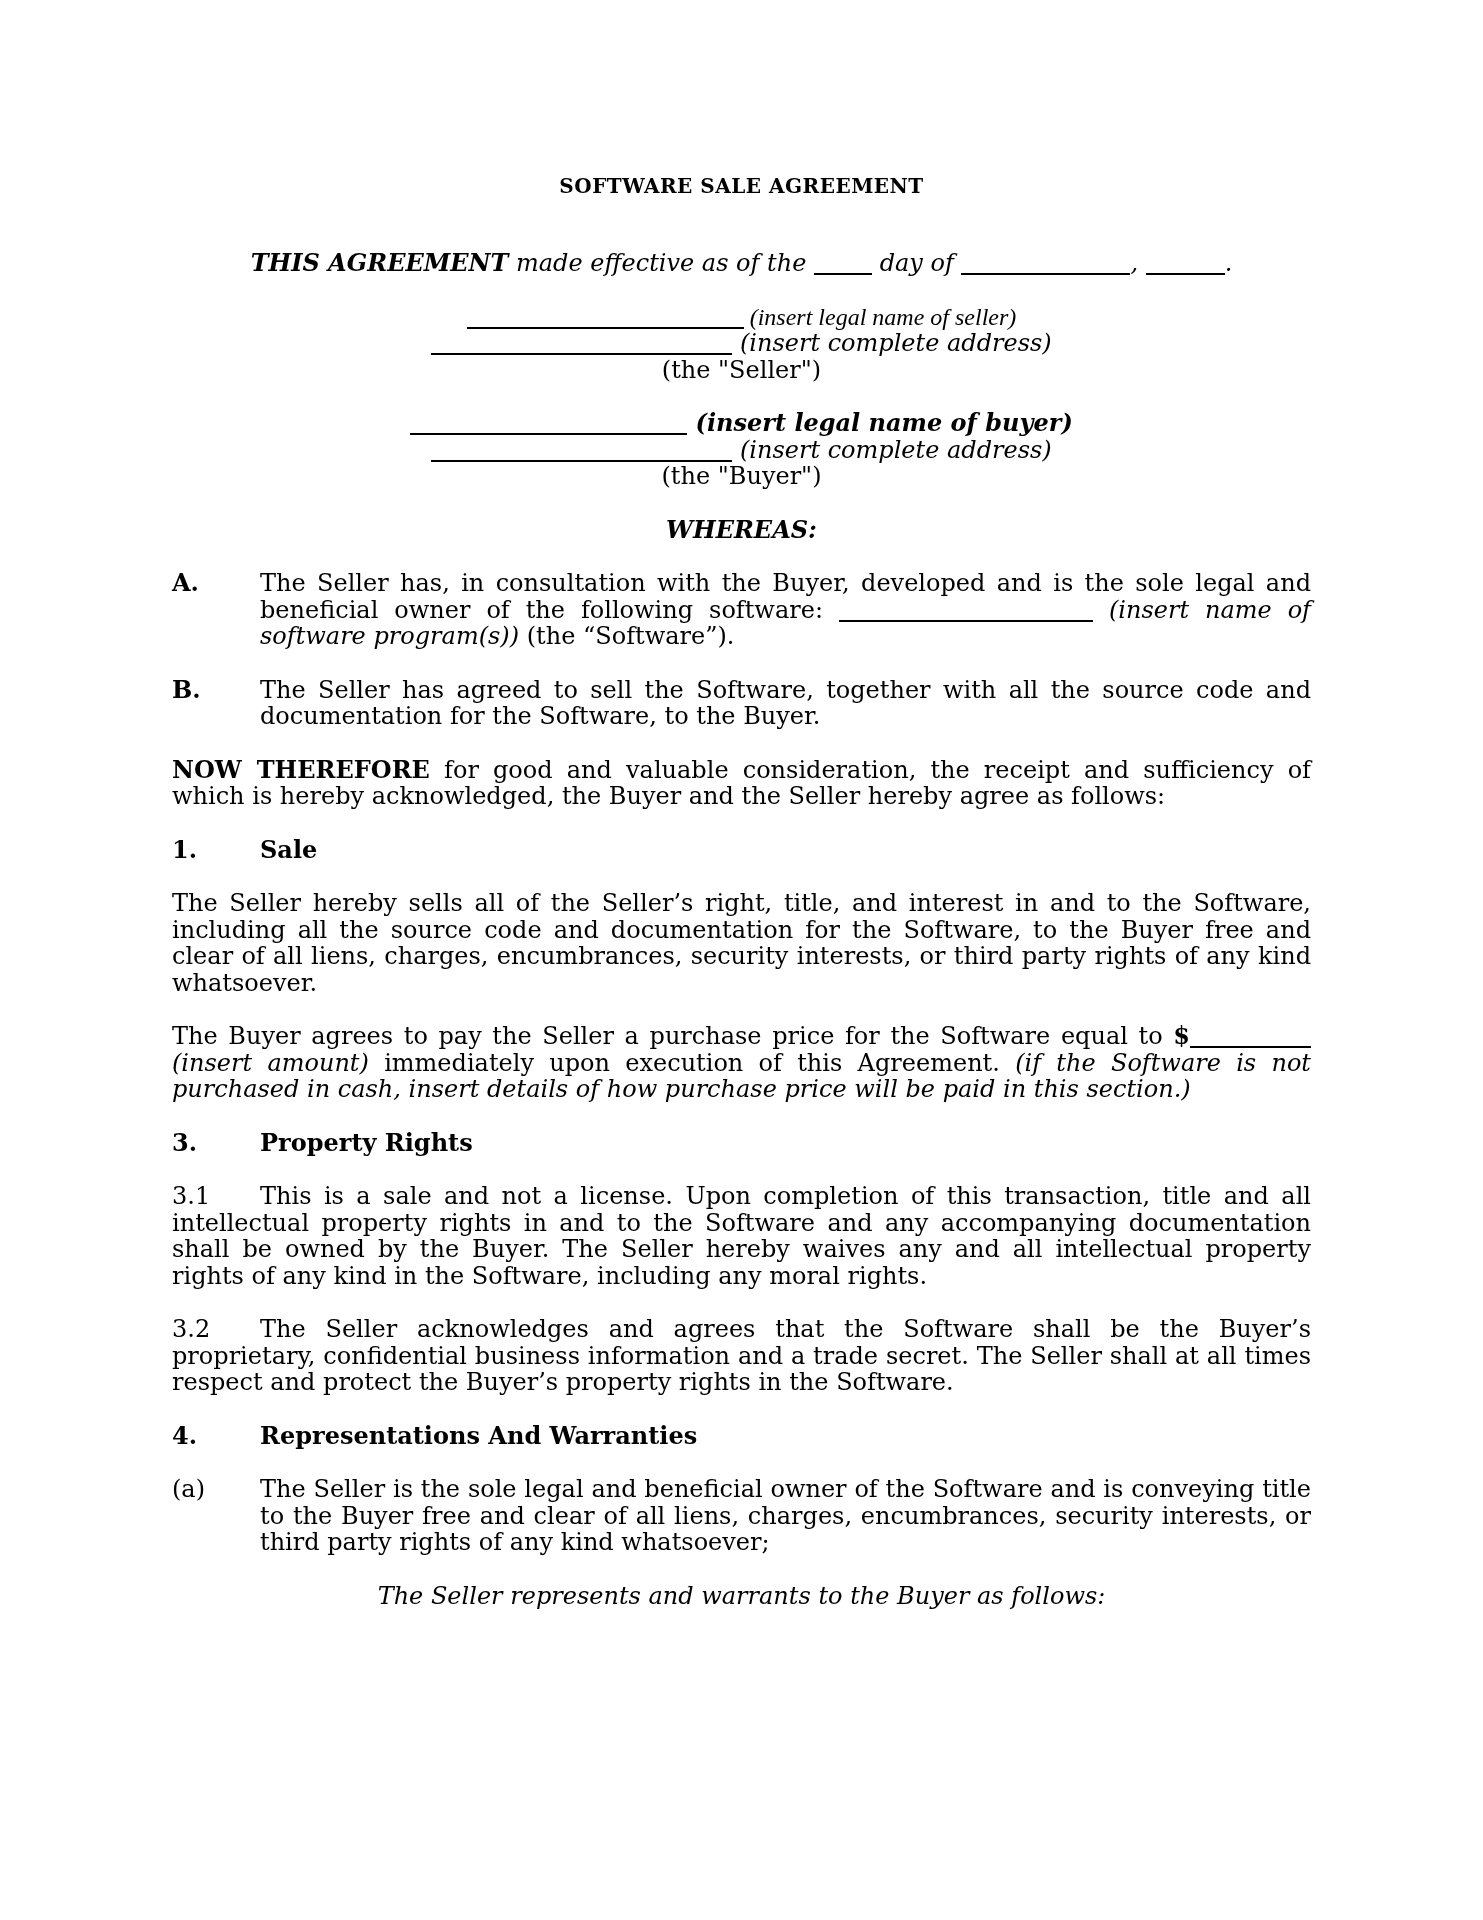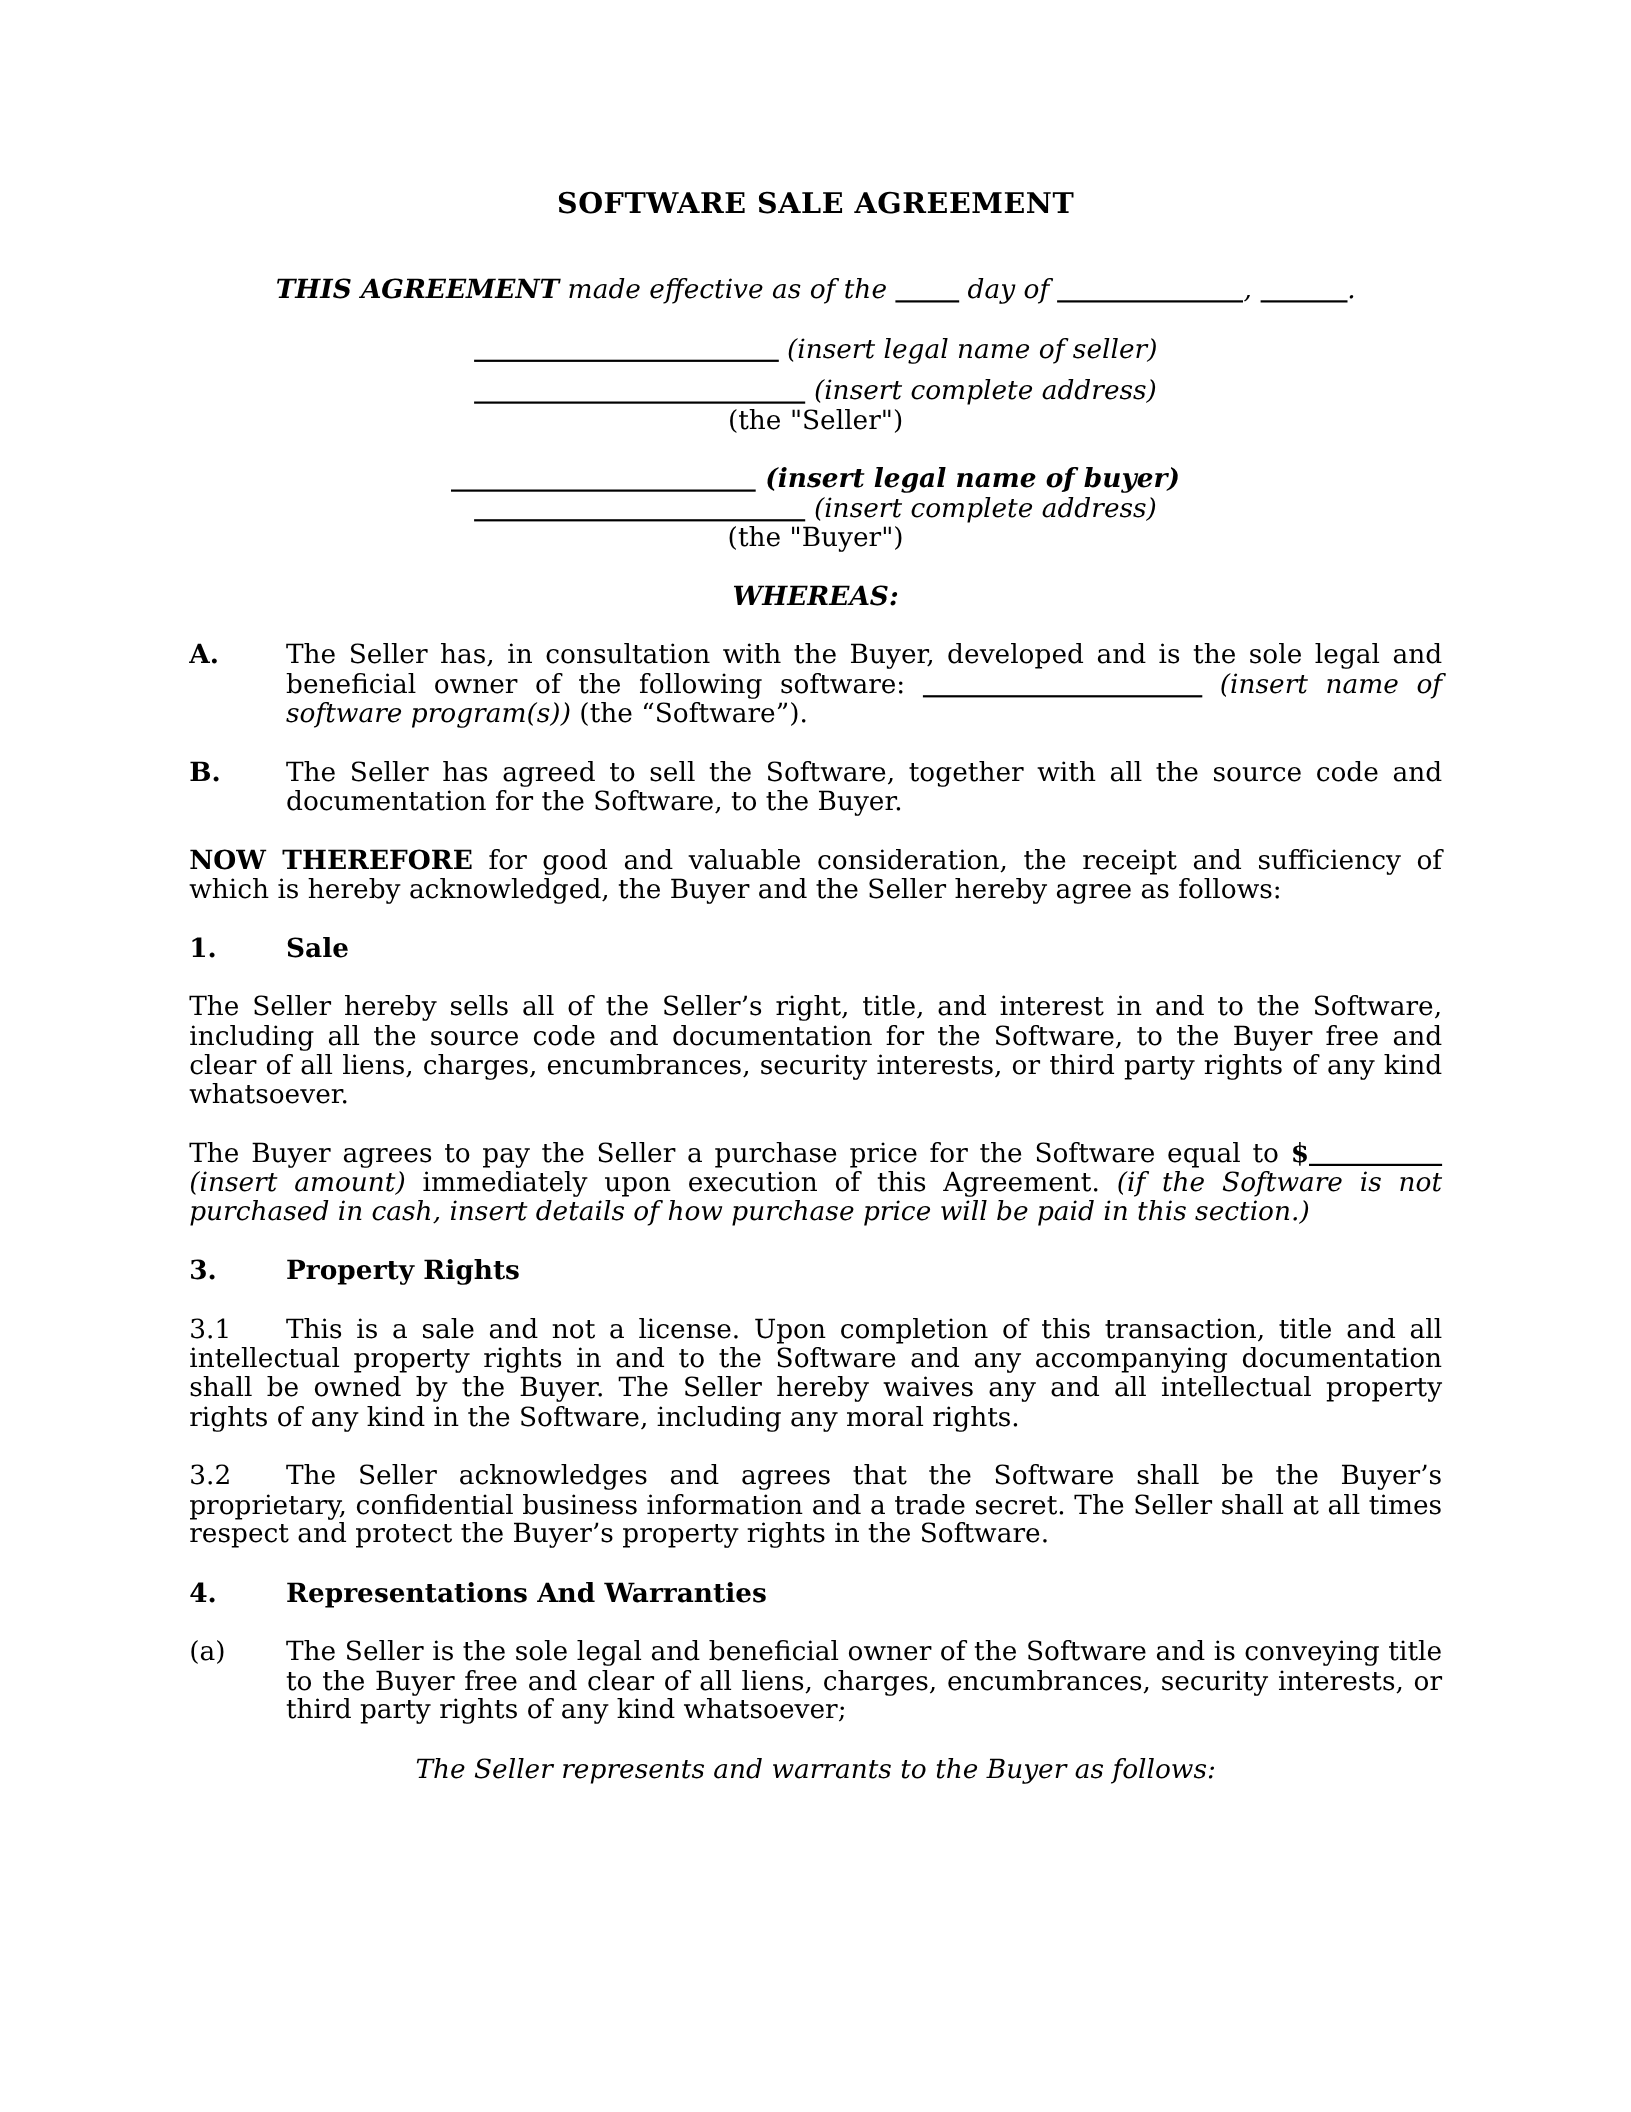--- a/index.html
+++ b/index.html
@@ -15,21 +15,21 @@
     background: #ffffff;
     color: #000000;
     font-family: "DejaVu Serif", "Liberation Serif", serif;
     font-size: 24px;
     line-height: 26.5px;
     box-sizing: border-box;
     padding: 168px 172px 0 172px;
     overflow: hidden;
   }
   .doc-title {
-    font-size: 26px;
+    font-size: 20px;
     font-weight: bold;
     line-height: 36px;
     text-align: center;
     margin: 0 0 46px 0;
     letter-spacing: 0.5px;
   }
   p.block {
     margin: 0 0 27px 0;
     text-align: justify;
   }
@@ -68,21 +68,21 @@
 </head>
 <body>
 
 <div class="page">
 
   <h1 class="doc-title">SOFTWARE SALE AGREEMENT</h1>
 
   <p class="block left"><span class="bold">THIS AGREEMENT</span><span> made effective as of the </span><span class="blank w-day"></span><span> day of </span><span class="blank w-month"></span><span>, </span><span class="blank w-year"></span><span>.</span></p>
 
 
-  <p class="block center" style="margin-bottom:12px;"><span class="blank w-name"></span>
+  <p class="block center" style="margin-bottom:0;font-family:Liberation Serif, serif;"><span class="blank w-name"></span>
     <span class="ital">(insert legal name of seller)</span></p>
   <p class="block center" style="margin-bottom:0;"><span class="blank w-addr"></span>
     <span class="ital">(insert complete address)</span></p>
   <p class="block center">(the "Seller")</p>
 
 
   <p class="block center" style="margin-bottom:0;font-weight:bold;"><span class="blank w-name"></span>
     <span class="ital">(insert legal name of buyer)</span></p>
   <p class="block center" style="margin-bottom:0;"><span class="blank w-addr"></span>
     <span class="ital">(insert complete address)</span></p>

